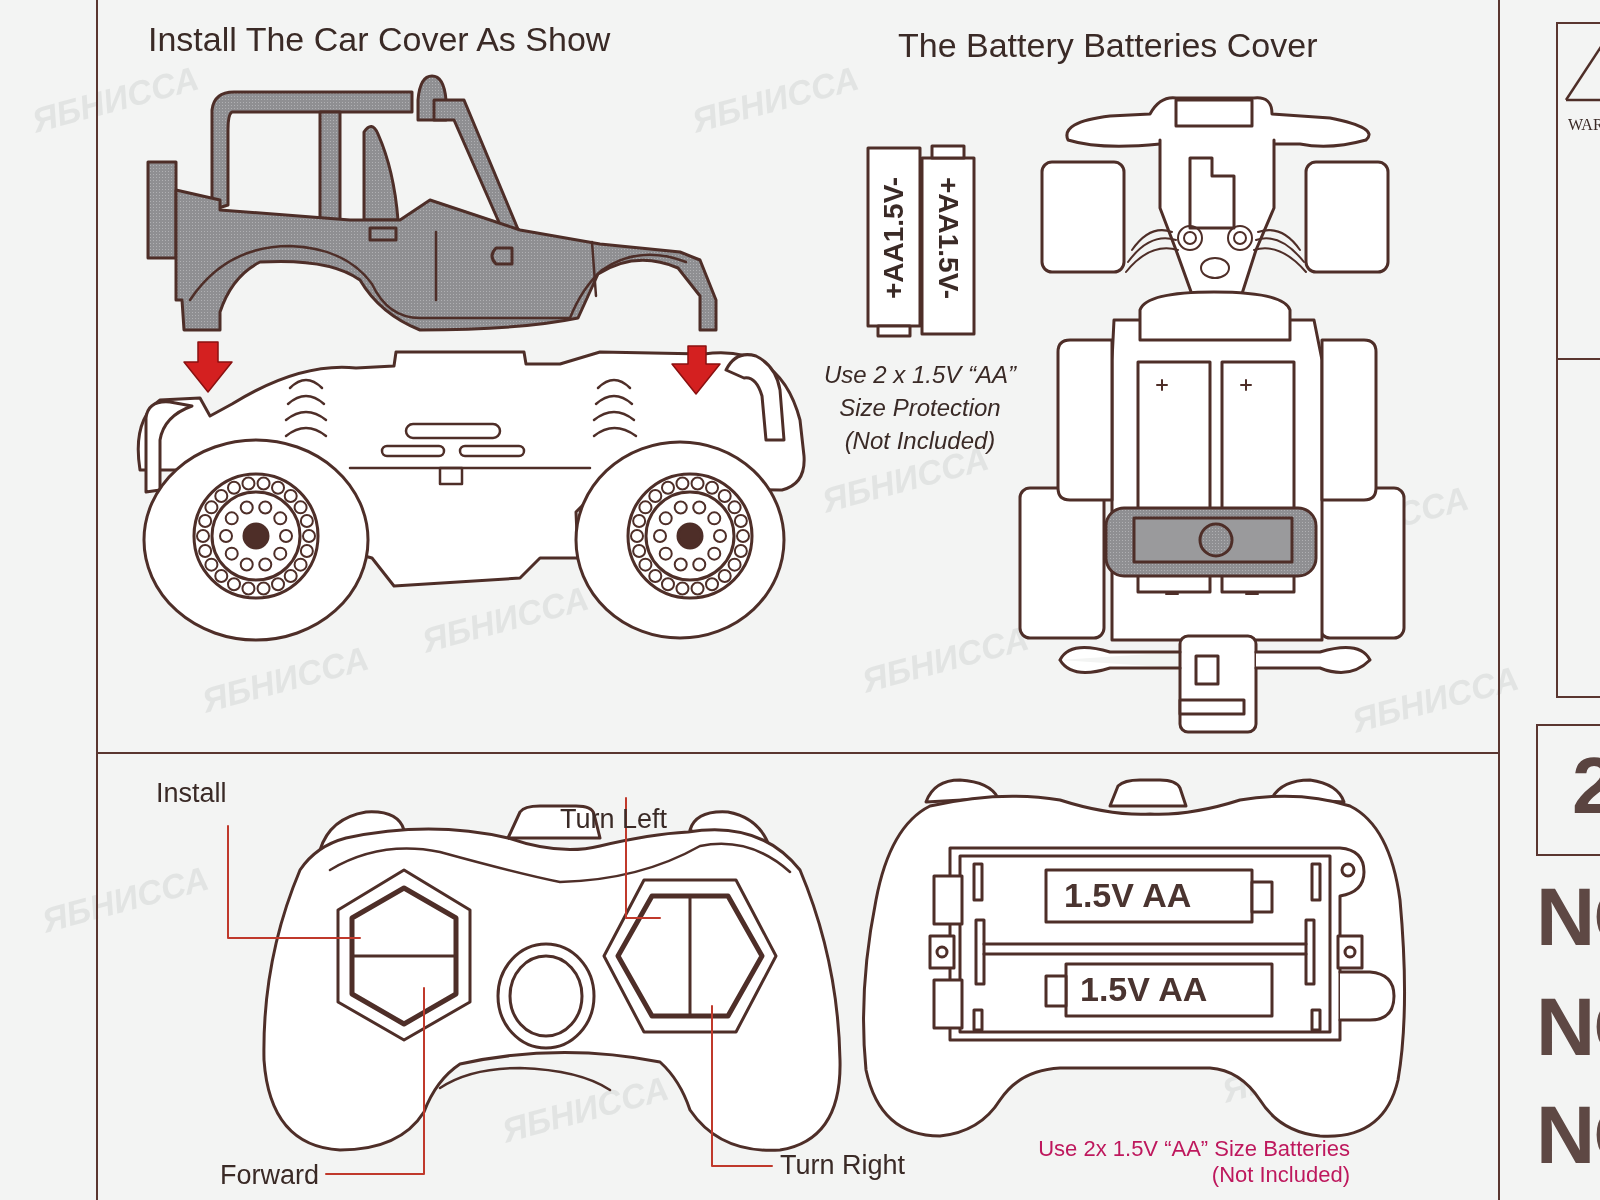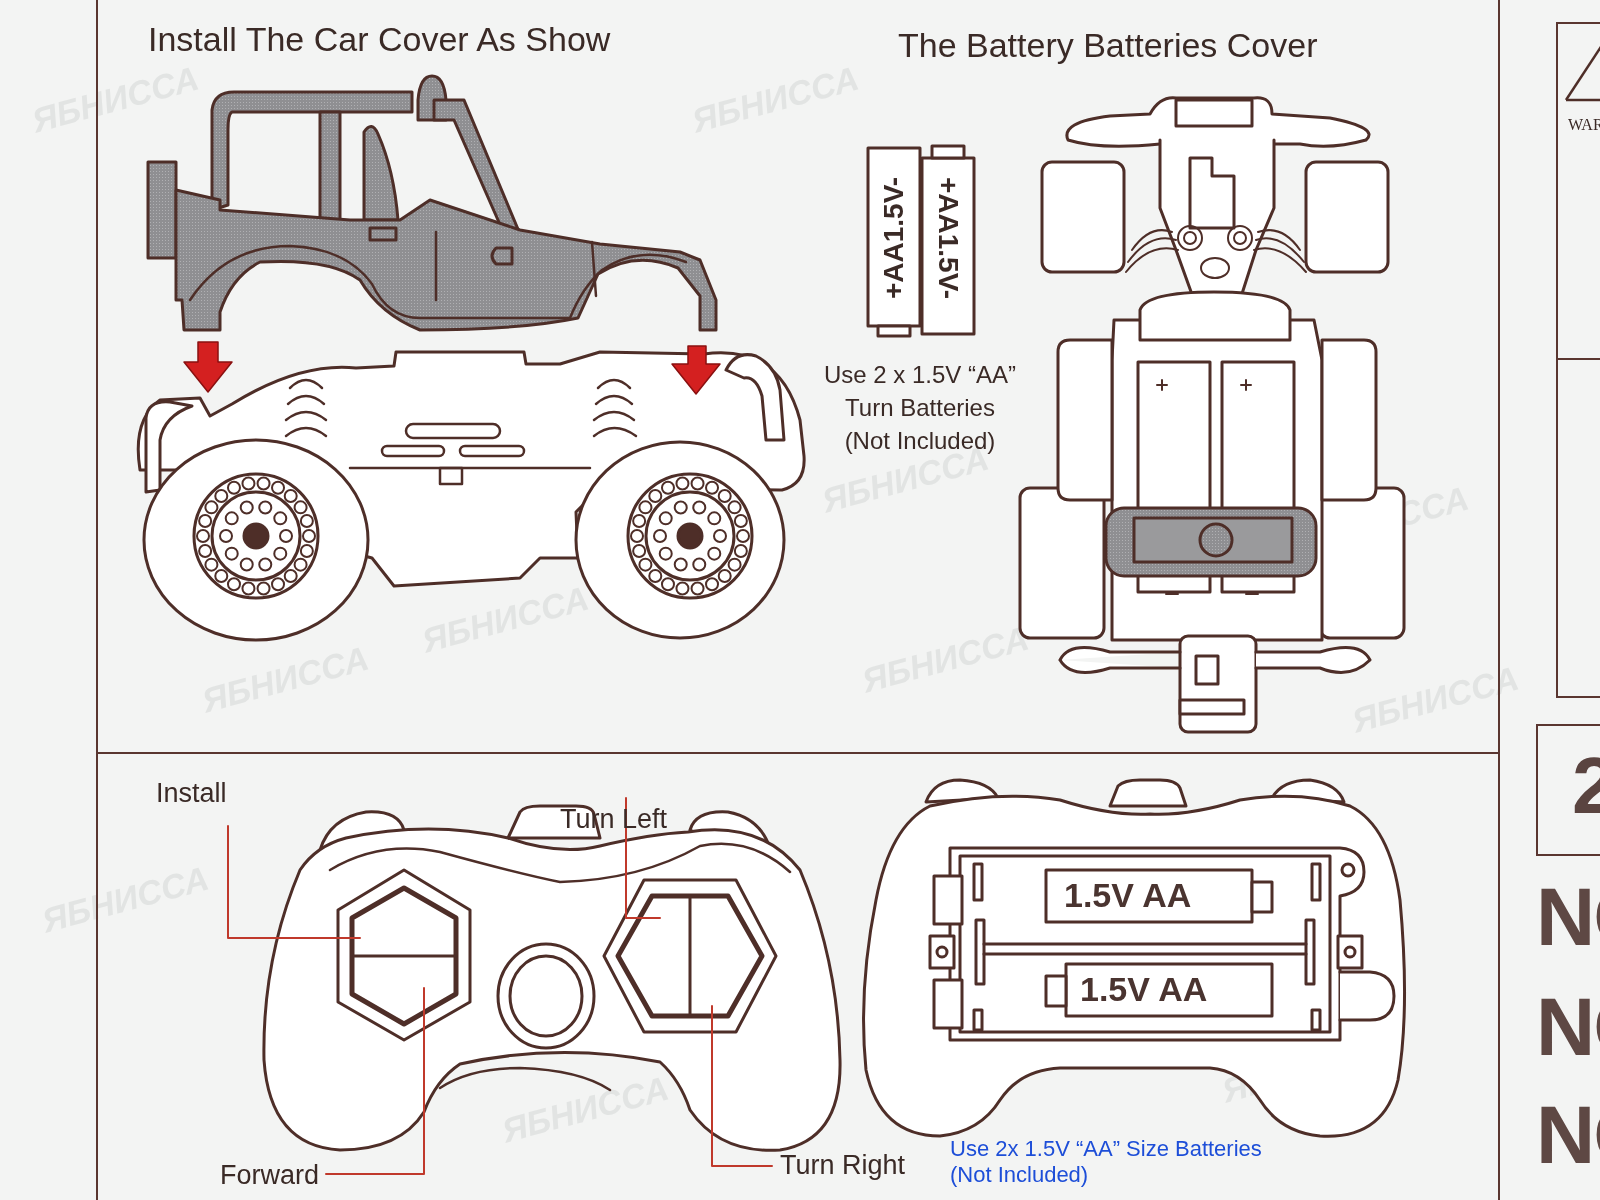--- a/index.html
+++ b/index.html
@@ -3,22 +3,22 @@
 <meta charset="utf-8">
 <style>
   html, body { margin:0; padding:0; }
   body { width:1600px; height:1200px; background:#f3f4f3; position:relative; overflow:hidden;
          font-family:"Liberation Sans", sans-serif; color:#3a2a26; }
   .frame { position:absolute; left:96px; top:-4px; width:1404px; height:1220px;
            border-left:2px solid #5a3630; border-right:2px solid #5a3630; border-top:2px solid #5a3630; box-sizing:border-box; }
   .divider { position:absolute; left:96px; top:752px; width:1404px; height:2px; background:#5a3630; }
   .title { position:absolute; font-size:34px; font-weight:normal; color:#3a2a26; white-space:nowrap; }
   .label { position:absolute; font-size:27px; color:#3a2a26; white-space:nowrap; }
-  .caption { position:absolute; font-size:24px; color:#3a2a26; text-align:center; line-height:33px; white-space:nowrap; }
-  .caption2 { position:absolute; font-size:22px; color:#1d4ed8; text-align:left; line-height:26px; white-space:nowrap; }
+  .caption { position:absolute; font-size:24px; color:#3a2a26; text-align:center; line-height:33px; white-space:nowrap;font-style:italic; }
+  .caption2 { position:absolute; font-size:22px; color:#be185d; text-align:right; line-height:26px; white-space:nowrap; }
   svg.art { position:absolute; left:0; top:0; }
   .side-panel { position:absolute; left:1556px; top:22px; width:60px; height:676px; border:2px solid #5a3630; box-sizing:border-box; }
   .side-panel .hr { position:absolute; left:0; right:0; top:334px; height:2px; background:#5a3630; }
   .warn-text { position:absolute; left:10px; top:92px; font-family:"Liberation Serif", serif; font-size:16px; color:#3a2a26; }
   .num-box { position:absolute; left:1536px; top:724px; width:80px; height:132px; border:2px solid #5a3630; box-sizing:border-box; }
   .num-box span { position:absolute; left:34px; top:14px; font-size:80px; font-weight:bold; color:#5a4440; }
   .big-n { position:absolute; left:1536px; font-size:82px; font-weight:bold; color:#5e4844; letter-spacing:-2px; }
   .wm { position:absolute; font-size:34px; font-weight:bold; color:#e2e4e3; transform:rotate(-15deg); font-style:italic; white-space:nowrap; pointer-events:none; }
 </style>
 </head>
@@ -284,21 +284,21 @@
     <rect x="1046" y="976" width="20" height="30"></rect>
   </g>
   </g>
 </svg>
 
 <div style="position:absolute;left:894px;top:238px;transform:translate(-50%,-50%) rotate(-90deg);font-size:28px;font-weight:bold;color:#3a2a26;white-space:nowrap">+AA1.5V-</div>
 <div style="position:absolute;left:948px;top:238px;transform:translate(-50%,-50%) rotate(90deg);font-size:28px;font-weight:bold;color:#3a2a26;white-space:nowrap">+AA1.5V-</div>
 
 <div class="caption" style="left:812px;top:358px;width:216px">
   <div>Use 2 x 1.5V “AA”</div>
-  <div>Turn Batteries</div>
+  <div>Size Protection</div>
   <div>(Not Included)</div>
 </div>
 
 <div class="label" style="left:156px;top:778px">Install</div>
 <div class="label" style="left:560px;top:804px">Turn Left</div>
 <div class="label" style="left:220px;top:1160px">Forward</div>
 <div class="label" style="left:780px;top:1150px">Turn Right</div>
 
 <div style="position:absolute;left:1064px;top:876px;font-size:34px;font-weight:bold;color:#4a3430;white-space:nowrap">1.5V AA</div>
 <div style="position:absolute;left:1080px;top:970px;font-size:34px;font-weight:bold;color:#4a3430;white-space:nowrap">1.5V AA</div>

